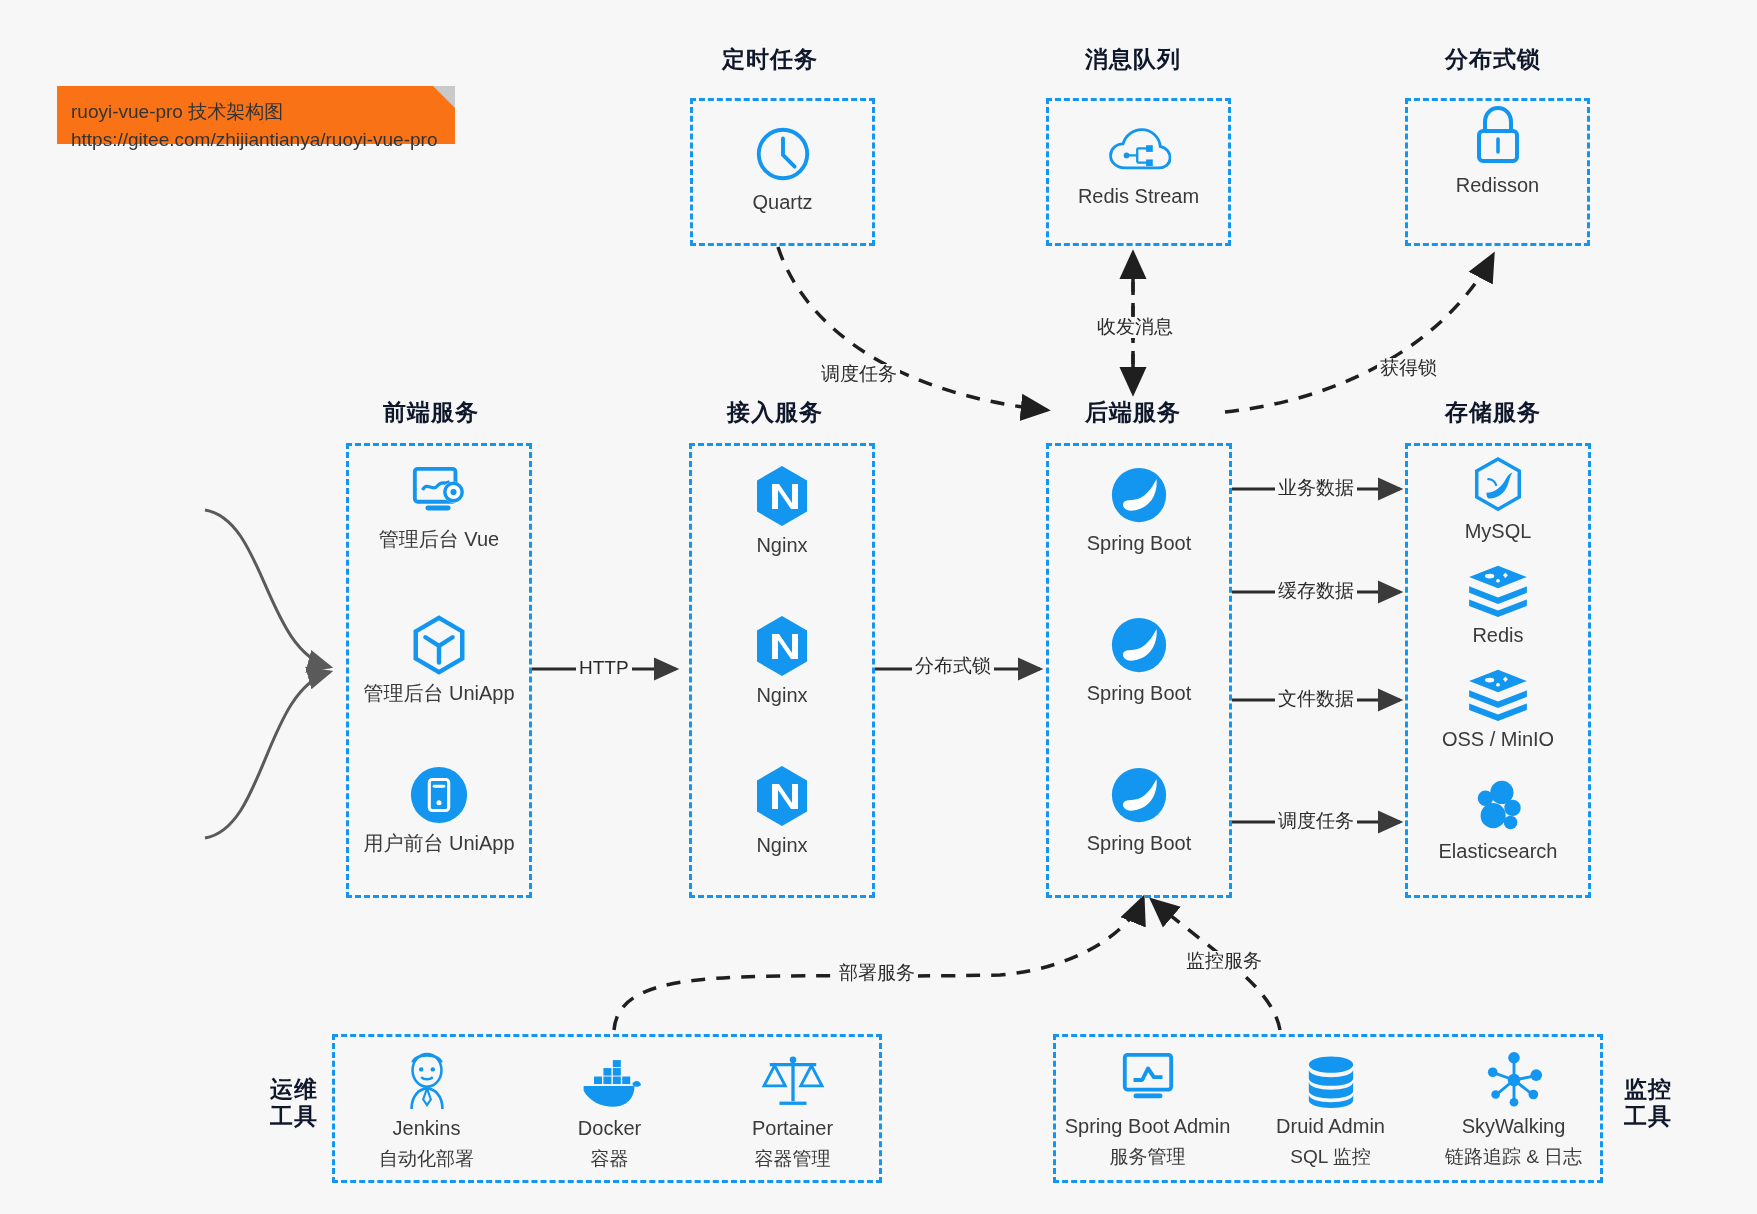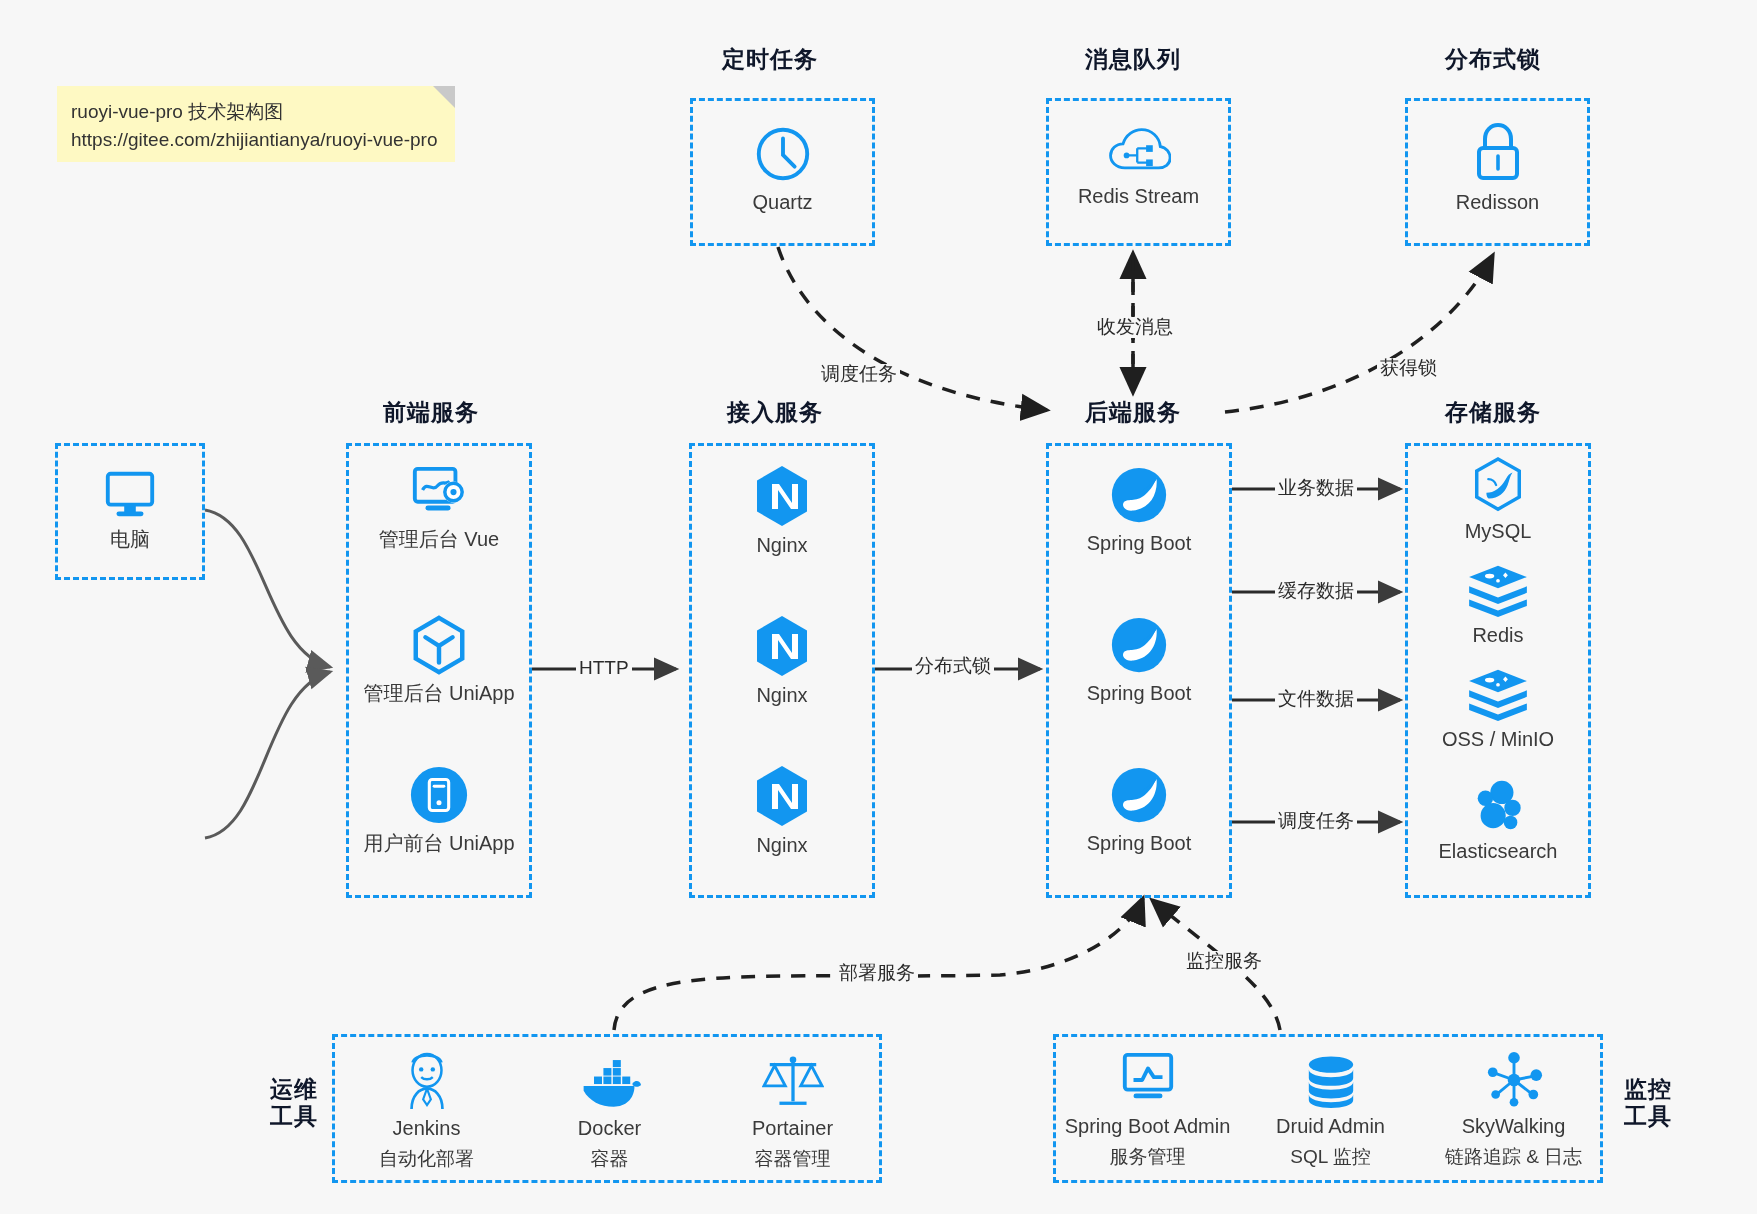--- a/index.html
+++ b/index.html
@@ -35,22 +35,22 @@
   }
   .node .cap{
     font-size:20px;color:#3a3a3a;margin-top:5px;white-space:nowrap;
     line-height:1.28;text-align:center;
   }
   .node .cap.two{font-size:19px;}
   .ico{display:block;}
 
   
   .note{
-    position:absolute;left:57px;top:86px;width:398px;height:76px;
-    background:#fef9c3;
+    position:absolute;left:57px;top:86px;width:398px;height:58px;
+    background:#f97316;
     padding:12px 14px 8px 14px;
     box-sizing:border-box;
     font-size:19px;color:#333;line-height:1.45;
     white-space:nowrap;
   }
   .note .fold{
     position:absolute;right:0;top:0;width:0;height:0;
     border-left:22px solid transparent;border-top:22px solid #c9c9c9;
   }
   .note-line{position:relative;z-index:2;}
@@ -144,40 +144,30 @@
         <path d="M24 34 L34 34 M34 26 L34 42 M34 26 L46 26 M34 42 L46 42" stroke="#1296f0" stroke-width="2.6" fill="none"></path>
         <circle cx="22" cy="34" r="3.2" fill="#1296f0"></circle>
         <rect x="44" y="22.5" width="7.5" height="7.5" fill="#1296f0"></rect>
         <rect x="44" y="38.5" width="7.5" height="7.5" fill="#1296f0"></rect>
       </svg>
       <div class="cap">Redis Stream</div>
     </div>
   </div>
 
   <div class="dbox" style="left:1405px;top:98px;width:185px;height:148px;">
-    <div class="node" style="top:20px;align-items:center;">
+    <div class="node" style="top:3px;align-items:center;">
       <svg class="ico" width="58" height="64" viewBox="0 0 58 64">
         <path d="M16 27 L16 18 C16 9.5 22 4 29 4 C36 4 42 9.5 42 18 L42 27" fill="none" stroke="#1296f0" stroke-width="4"></path>
         <rect x="10" y="27" width="38" height="30" rx="4" fill="none" stroke="#1296f0" stroke-width="4"></rect>
         <line x1="29" y1="35" x2="29" y2="48" stroke="#1296f0" stroke-width="3.6" stroke-linecap="round"></line>
       </svg>
       <div class="cap">Redisson</div>
     </div>
   </div>
 
-  <div class="dbox" style="left:55px;top:443px;width:150px;height:137px;">
-    <div class="node" style="top:20px;">
-      <svg class="ico" width="62" height="56" viewBox="0 0 64 58">
-        <rect x="9" y="8" width="46" height="32" rx="3" fill="none" stroke="#1296f0" stroke-width="4"></rect>
-        <rect x="26" y="40" width="12" height="8" fill="#1296f0"></rect>
-        <rect x="18" y="47" width="28" height="5" rx="2.5" fill="#1296f0"></rect>
-      </svg>
-      <div class="cap">电脑</div>
-    </div>
-  </div>
 
 
   <div class="dbox" style="left:346px;top:443px;width:186px;height:455px;">
     <div class="node" style="top:18px;">
       <svg class="ico" width="62" height="58" viewBox="0 0 64 60">
         <rect x="7" y="5" width="42" height="34" rx="3" fill="none" stroke="#1296f0" stroke-width="4"></rect>
         <path d="M15 27 C20 17 25 30 31 22 C35 17 39 22 43 18" fill="none" stroke="#1296f0" stroke-width="3.4"></path>
         <circle cx="47" cy="29" r="11" fill="#fff"></circle>
         <circle cx="47" cy="29" r="9" fill="none" stroke="#1296f0" stroke-width="3.6"></circle>
         <circle cx="47" cy="29" r="3.2" fill="#1296f0"></circle>

